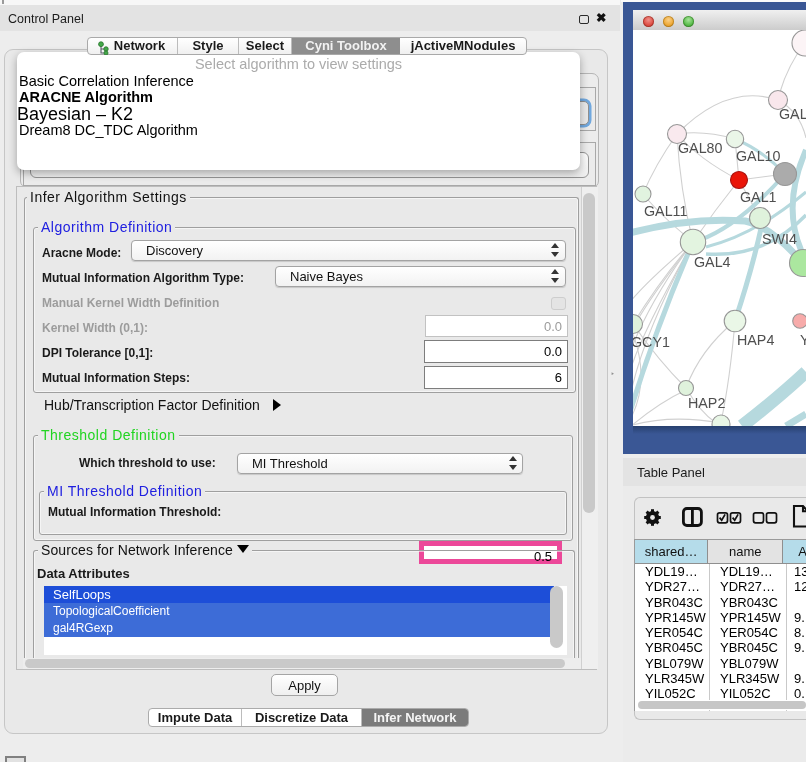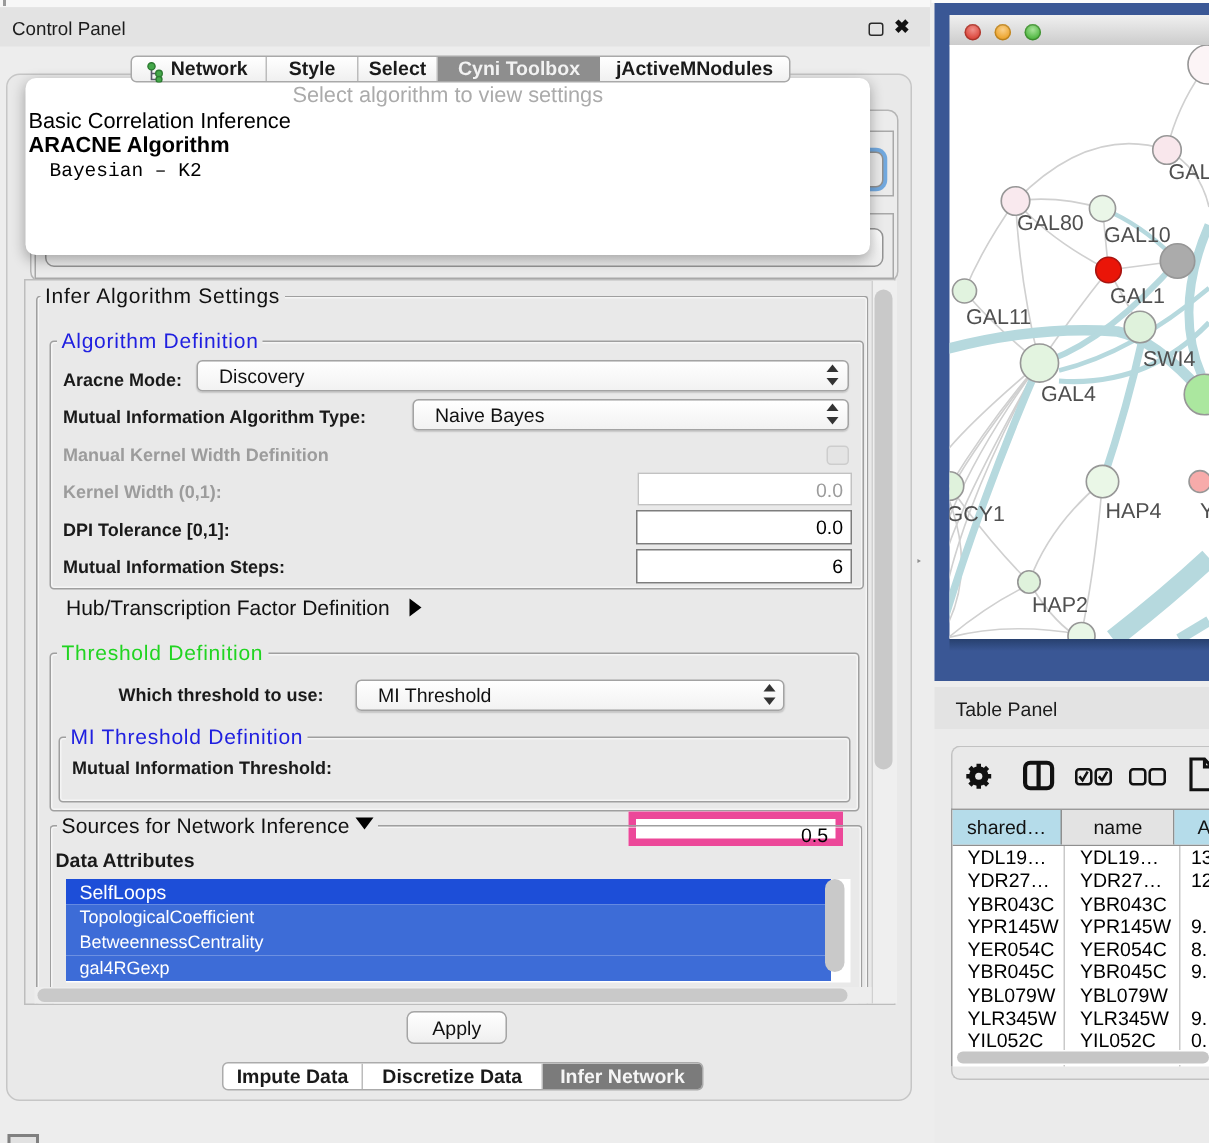--- a/index.html
+++ b/index.html
@@ -77,21 +77,20 @@
 
 <div class="gb" style="left:33px;top:550px;width:540px;height:118px;border-bottom:none;"></div>
 <div class="gbt" style="left:38px;top:544px;color:#111;font-size:14px;letter-spacing:.1px;">Sources for Network Inference&nbsp;&nbsp;&nbsp;&nbsp;</div>
 <div class="abs" style="left:237px;top:545px;width:0;height:0;border-left:6px solid transparent;border-right:6px solid transparent;border-top:8px solid #000;"></div>
 
 <div class="lbl" style="left:37px;top:566px;font-size:13px;">Data Attributes</div>
 
 <div class="abs" style="left:44px;top:586px;width:523px;height:69px;background:#fff;overflow:hidden;">
   <div style="background:#1d4ed8;color:#fff;font-size:13px;height:17px;line-height:17px;padding-left:9px;width:501px;">SelfLoops</div>
   <div style="background:#3d6cd7;color:#fff;font-size:12px;height:17px;line-height:17px;padding-left:9px;width:501px;">TopologicalCoefficient</div>
-  <div style="background:#3d6cd7;color:#fff;font-size:12px;height:17px;line-height:17px;padding-left:9px;width:501px;">BetweennessCentrality</div>
   <div style="background:#3d6cd7;color:#fff;font-size:12px;height:17px;line-height:17px;padding-left:9px;width:501px;">gal4RGexp</div>
 </div>
 <div class="abs" style="left:550px;top:586px;width:13px;height:62px;background:#c9c9c9;border-radius:7px;"></div>
 
 <div class="abs" style="left:581px;top:187px;width:16px;height:482px;background:#efefef;border-left:1px solid #d0d0d0;"></div>
 <div class="abs" style="left:583px;top:193px;width:12px;height:320px;background:#c9c9c9;border-radius:6px;"></div>
 
 <div class="abs" style="left:23px;top:658px;width:558px;height:11px;background:#ededed;"></div>
 <div class="abs" style="left:25px;top:659px;width:540px;height:9px;background:#c9c9c9;border-radius:5px;"></div>
 
@@ -115,21 +114,22 @@
   <path d="M4 4 v8 h4.5 M4 8 h4.5" stroke="#5a5a6a" stroke-width="1.1" fill="none"></path>
   <circle cx="4" cy="3.2" r="2.4" fill="#44a84a" stroke="#2c7a31" stroke-width="0.9"></circle>
   <circle cx="9" cy="8" r="2.2" fill="#44a84a" stroke="#2c7a31" stroke-width="0.9"></circle>
   <circle cx="9" cy="12" r="2" fill="#44a84a" stroke="#2c7a31" stroke-width="0.9"></circle>
 </svg>
 
 <div class="abs" style="left:17px;top:52px;width:563px;height:118px;background:#fff;border-radius:7px;box-shadow:0 3px 9px rgba(0,0,0,.32);padding-top:0;">
   <div style="font-size:14.5px;color:#ababab;text-align:center;height:21px;line-height:24px;">Select algorithm to view settings</div>
   <div style="font-size:14.5px;color:#000;height:16.3px;line-height:16px;padding-left:2px;">Basic Correlation Inference</div>
   <div style="font-size:14.5px;color:#000;height:16.3px;line-height:16px;padding-left:2px;font-weight:bold;">ARACNE Algorithm</div>
-  <div style="font-size:13px;color:#000;height:16.3px;line-height:16px;padding-left:16px;font-family:Liberation Mono, monospace;">Bayesian – K2</div>
+  <div style="font-size:18px;color:#000;height:16.3px;line-height:16px;padding-left:0;">Bayesian – K2</div>
+  <div style="font-size:14.5px;color:#000;height:16.3px;line-height:16px;padding-left:2px;">Dream8 DC_TDC Algorithm</div>
 </div>
 
 <div class="abs" style="left:611px;top:371px;width:6px;height:7px;color:#8f8f8f;font-size:9px;line-height:7px;">‣</div>
 
 <div class="abs" style="left:5px;top:756px;width:17px;height:10px;border:2px solid #808080;background:#e2e2e2;"></div>
 
 <div class="abs" style="left:621px;top:0;width:185px;height:2px;background:#fbfbfb;"></div>
 <div class="abs" style="left:623px;top:2px;width:183px;height:452px;background:#3a5795;"></div>
 <div class="abs" style="left:633px;top:426px;width:173px;height:8px;background:linear-gradient(#27406e,#3a5795);"></div>
 

